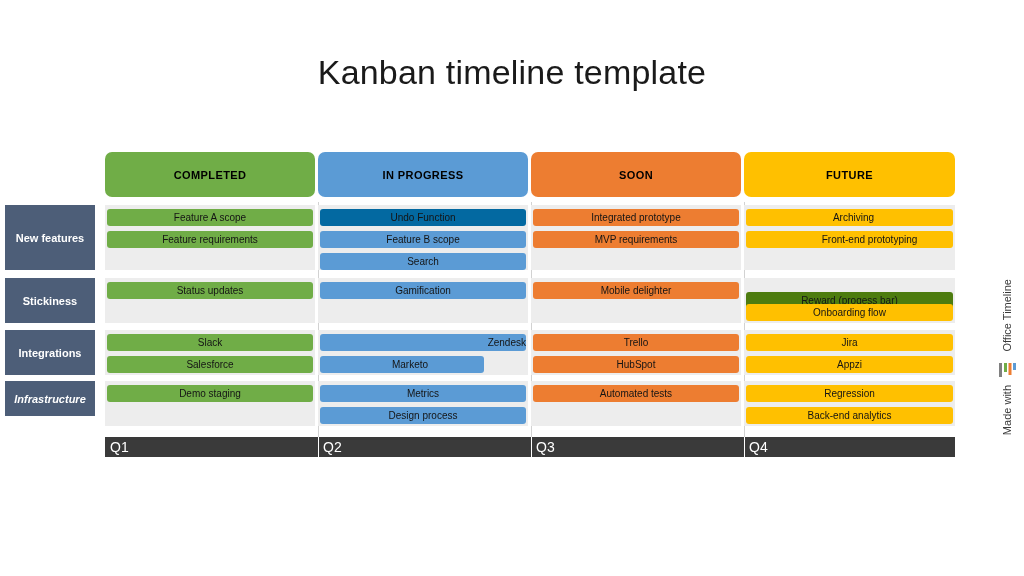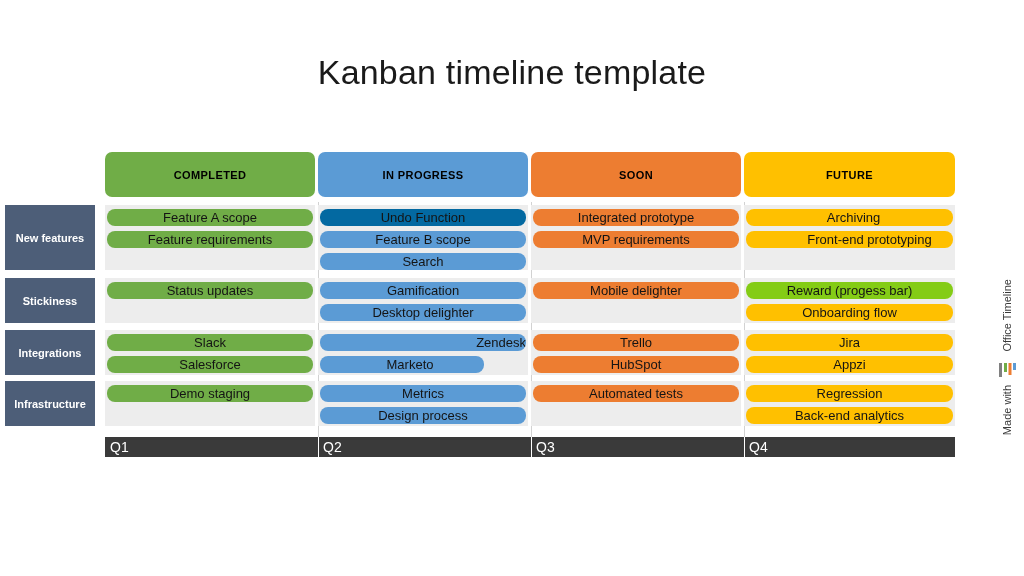--- a/index.html
+++ b/index.html
@@ -81,25 +81,25 @@
     top: 0;
     bottom: 0;
     width: 3px;
     background: #ffffff;
   }
 
   
   .task {
     position: absolute;
     height: 17px;
-    border-radius: 8px;
+    border-radius: 3px;
     display: flex;
     align-items: center;
     justify-content: center;
-    font-size: 13px;
+    font-size: 10px;
     color: #141414;
     white-space: nowrap;
     overflow: hidden;
   }
 
   
   .axis {
     position: absolute;
     left: 105px;
     top: 285px;
@@ -221,27 +221,24 @@
       <div class="band-sep" style="left: 210px;"></div>
       <div class="band-sep" style="left: 423px;"></div>
       <div class="band-sep" style="left: 636px;"></div>
     </div>
     <div class="task" style="left: 107px; top: 130px; width: 206px; background: rgb(112, 173, 71);">
       <span>Status updates</span>
     </div>
     <div class="task" style="left: 320px; top: 130px; width: 206px; background: rgb(91, 155, 213);">
       <span>Gamification</span>
     </div>
-    <div class="task" style="left: 320px; top: 152px; width: 206px; background: rgb(91, 155, 213);">
-      <span>Desktop delighter</span>
-    </div>
     <div class="task" style="left: 533px; top: 130px; width: 206px; background: rgb(237, 125, 49);">
       <span>Mobile delighter</span>
     </div>
-    <div class="task" style="left: 746px; top: 130px; width: 207px; background: #84cc16;">
+    <div class="task" style="left: 746px; top: 140px; width: 207px; background: #4d7c0f;">
       <span>Reward (progess bar)</span>
     </div>
     <div class="task" style="left: 746px; top: 152px; width: 207px; background: rgb(255, 192, 0);">
       <span>Onboarding flow</span>
     </div>
     <div class="row-label" style="top: 178px; height: 45px; background: rgb(77, 94, 120);">
       <span>Integrations</span>
     </div>
     <div class="lane-band" style="top: 178px; height: 45px; background: rgb(237, 237, 237);">
       <div class="band-sep" style="left: 210px;"></div>
@@ -265,21 +262,21 @@
     </div>
     <div class="task" style="left: 533px; top: 204px; width: 206px; background: rgb(237, 125, 49);">
       <span>HubSpot</span>
     </div>
     <div class="task" style="left: 746px; top: 182px; width: 207px; background: rgb(255, 192, 0);">
       <span>Jira</span>
     </div>
     <div class="task" style="left: 746px; top: 204px; width: 207px; background: rgb(255, 192, 0);">
       <span>Appzi</span>
     </div>
-    <div class="row-label" style="top: 229px; height: 45px; background: rgb(77, 94, 120);">
+    <div class="row-label" style="top: 229px; height: 35px; background: rgb(77, 94, 120); font-style: italic;">
       <span>Infrastructure</span>
     </div>
     <div class="lane-band" style="top: 229px; height: 45px; background: rgb(237, 237, 237);">
       <div class="band-sep" style="left: 210px;"></div>
       <div class="band-sep" style="left: 423px;"></div>
       <div class="band-sep" style="left: 636px;"></div>
     </div>
     <div class="task" style="left: 107px; top: 233px; width: 206px; background: rgb(112, 173, 71);">
       <span>Demo staging</span>
     </div>

